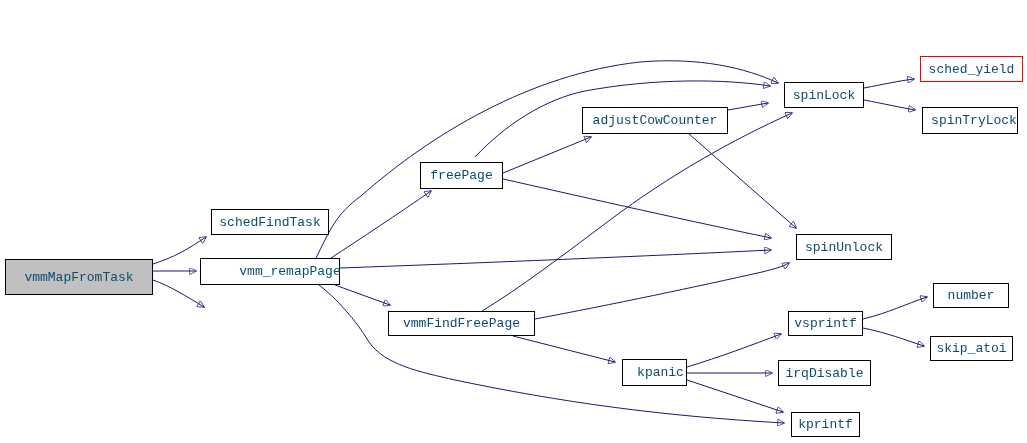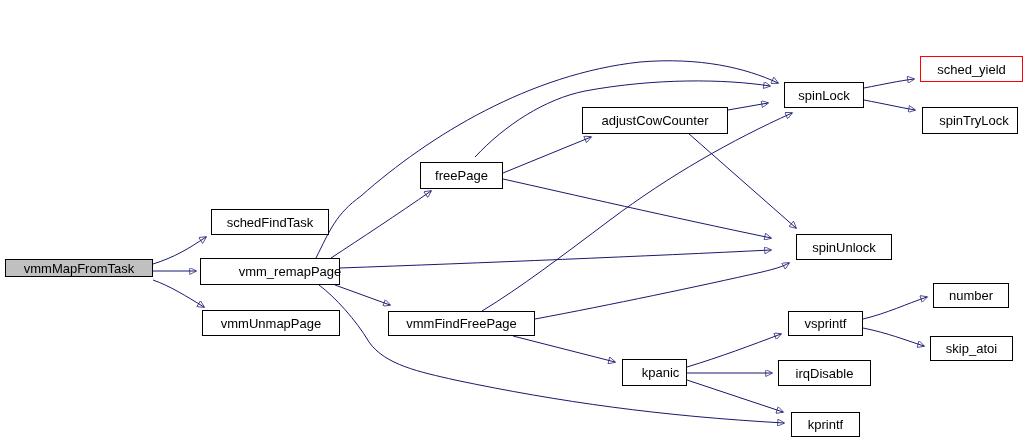--- a/index.html
+++ b/index.html
@@ -10,25 +10,26 @@
     font-family:"Liberation Sans", sans-serif;
     overflow:hidden;
   }
   .edges{position:absolute;left:0;top:0;width:1027px;height:443px;}
   .edges path{stroke:#191970;stroke-width:1;fill:none;}
   .node{
     position:absolute;
     box-sizing:border-box;
     border:1px solid #000000;
     background:#ffffff;
-    color:#000000;
+    color:#0c4a6e;
     font-size:13px;
     display:flex;align-items:center;justify-content:center;
     white-space:nowrap;
     cursor:pointer;
+    font-family:Liberation Mono, monospace;
   }
   .node.root{background:#c0c0c0;}
   .node.highlight{border-color:#ff0000;}
 </style>
 </head>
 <body>
 
 <div class="canvas">
 
   <svg class="edges" width="1027" height="443" viewBox="0 0 1027 443" xmlns="http://www.w3.org/2000/svg">
@@ -63,27 +64,26 @@
     <path d="M687,373 L772,373" marker-end="url(#arrow)"></path>
     <path d="M687,380 L783,412" marker-end="url(#arrow)"></path>
 
     <path d="M864,88 C885,84 898,81 914,79" marker-end="url(#arrow)"></path>
     <path d="M864,100 C885,104 898,107 915,110" marker-end="url(#arrow)"></path>
 
     <path d="M863,319 C888,313 906,304 927,297" marker-end="url(#arrow)"></path>
     <path d="M863,328 C888,333 905,340 924,346" marker-end="url(#arrow)"></path>
   </svg>
 
-  <div class="node root" style="left:5px;top:259px;width:148px;height:18px;">vmmMapFromTask</div>
+  <div class="node root" style="left:5px;top:259px;width:148px;height:36px;">vmmMapFromTask</div>
 
   <div class="node" style="left:211px;top:209px;width:118px;height:26px;">schedFindTask</div>
 
   <div class="node" style="left:200px;top:258px;width:140px;height:27px;padding-left:40px;">vmm_remapPage</div>
 
-  <div class="node" style="left:202px;top:310px;width:138px;height:26px;">vmmUnmapPage</div>
 
   <div class="node" style="left:420px;top:162px;width:83px;height:27px;">freePage</div>
 
   <div class="node" style="left:582px;top:107px;width:146px;height:27px;">adjustCowCounter</div>
 
   <div class="node" style="left:388px;top:311px;width:147px;height:25px;">vmmFindFreePage</div>
 
   <div class="node" style="left:784px;top:82px;width:80px;height:26px;">spinLock</div>
 
   <div class="node highlight" style="left:920px;top:56px;width:103px;height:26px;">sched_yield</div>

